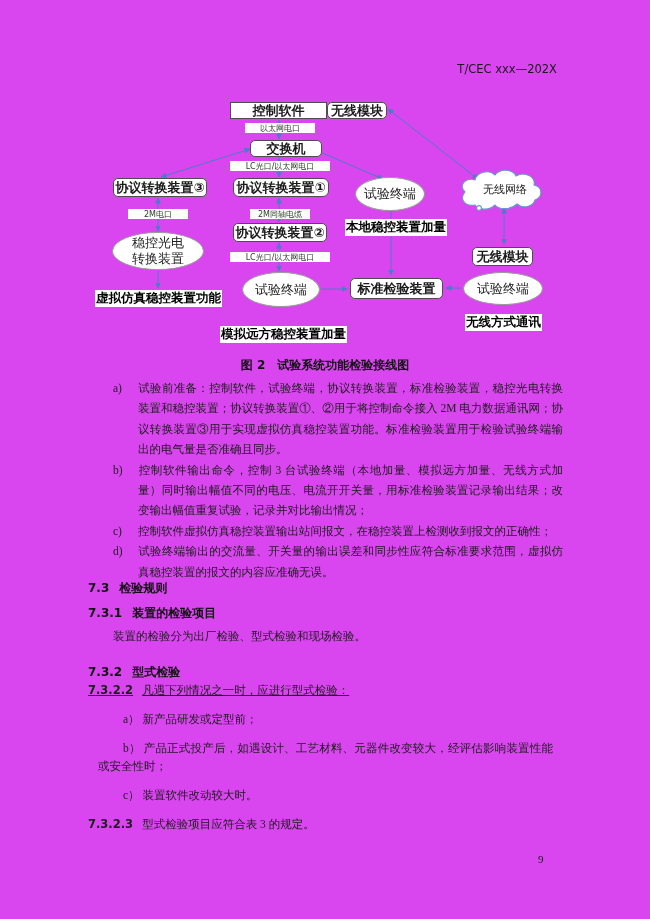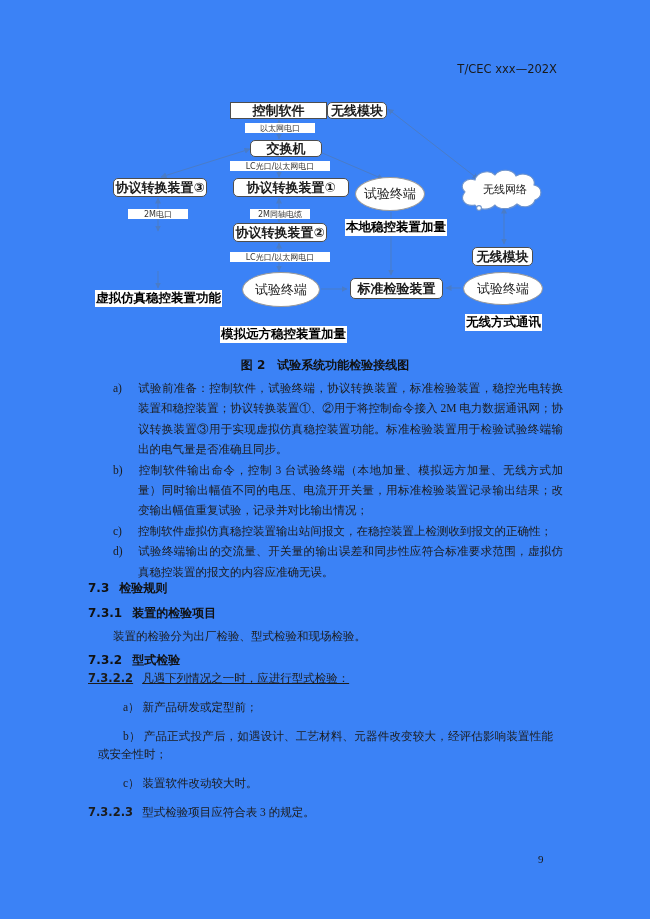--- a/index.html
+++ b/index.html
@@ -1,20 +1,20 @@
 <!DOCTYPE html>
 <html style="--arrow: #4a7cc7; --box-border: #4d4d4d; --ellipse-border: #9a9a9a; --cloud-stroke: #6f94cc;"><head>
 <meta charset="utf-8">
 <style>
   :root{
     --arrow:#4a7cc7; --box-border:#4d4d4d; --ellipse-border:#9a9a9a; --cloud-stroke:#6f94cc;
   }
   *{box-sizing:border-box;}
   html,body{margin:0;padding:0;background:#ffffff;}
-  .page{position:relative;width:650px;height:919px;background:#3b82f6;overflow:hidden;
+  .page{position:relative;width:650px;height:919px;background:#d946ef;overflow:hidden;
         font-family:"Liberation Serif","DejaVu Serif",serif;color:#1c1c1c;}
   .header{position:absolute;top:62px;right:93px;font-family:"DejaVu Sans","Liberation Sans",sans-serif;
           font-size:11.5px;font-weight:500;color:#1a1a1a;}
   .pagenum{position:absolute;top:853px;left:538px;font-size:11px;color:#1a1a1a;}
 
   
   .diagram{position:absolute;left:95px;top:95px;width:460px;height:290px;
            font-family:"DejaVu Sans","Liberation Sans",sans-serif;}
   .diagram svg{position:absolute;inset:0;z-index:0;}
   .arr{stroke:var(--arrow);stroke-width:1;fill:none;}
@@ -33,21 +33,21 @@
            font-family:"DejaVu Sans","Liberation Sans",sans-serif;font-size:12px;font-weight:700;color:#111;}
 
   
   .content{position:absolute;top:378px;left:88px;width:475px;font-size:11.5px;line-height:20.4px;
            text-align:justify;color:#1c1c1c;}
   .li{margin:0 0 0 50px;text-indent:-25px;}
   .li .mk{display:inline-block;width:25px;text-indent:0;}
   h3{font-family:"DejaVu Sans","Liberation Sans",sans-serif;font-size:12px;font-weight:700;
      color:#111;margin:0;line-height:20px;}
   h3 .num{margin-right:10px;}
-  .h73{margin-top:-4px;} .h731{margin-top:5px;} .h732{margin-top:4px;}
+  .h73{margin-top:-4px;} .h731{margin-top:5px;} .h732{margin-top:16px;}
   .p-ind{margin:3px 0 0 0;text-indent:25px;}
   .pnum{margin:0;line-height:20px;}
   .pnum .num{font-family:"DejaVu Sans","Liberation Sans",sans-serif;font-weight:700;margin-right:9px;}
   .p7321{margin-top:3px;} .p7322{margin-top:-2px;text-decoration:underline;} .p7323{margin-top:0;}
   .sub{margin:10px;text-indent:25px;line-height:18.5px;}
 </style>
 </head>
 <body>
 
 <div class="page">
@@ -87,33 +87,36 @@
       </div>
     <div class="dbox" style="left:232px;top:7px;width:60px;height:17px;">
         <span>无线模块</span>
       </div>
     <div class="dbox" style="left:155px;top:45px;width:72px;height:17px;">
         <span>交换机</span>
       </div>
     <div class="dbox" style="left:18px;top:83px;width:94px;height:19px;">
         <span>协议转换装置③</span>
       </div>
-    <div class="dbox" style="left:138px;top:83px;width:116px;height:19px;">
+    <div class="dbox" style="left:138px;top:83px;width:96px;height:19px;border-radius:6px;">
         <span>协议转换装置①</span>
       </div>
     <div class="dbox" style="left:138px;top:128px;width:94px;height:19px;">
         <span>协议转换装置②</span>
       </div>
     <div class="dbox" style="left:255px;top:183px;width:93px;height:21px;">
         <span>标准检验装置</span>
       </div>
     <div class="dbox" style="left:377px;top:152px;width:61px;height:19px;">
         <span>无线模块</span>
       </div>
 
+    <div class="dellipse" style="left:17px;top:137px;width:92px;height:38px;">
+        <span style="width:60px;">稳控光电转换装置</span>
+      </div>
     <div class="dellipse" style="left:260px;top:82px;width:70px;height:34px;">
         <span>试验终端</span>
       </div>
     <div class="dellipse" style="left:147px;top:177px;width:78px;height:35px;">
         <span>试验终端</span>
       </div>
     <div class="dellipse" style="left:368px;top:177px;width:80px;height:33px;">
         <span>试验终端</span>
       </div>
 

